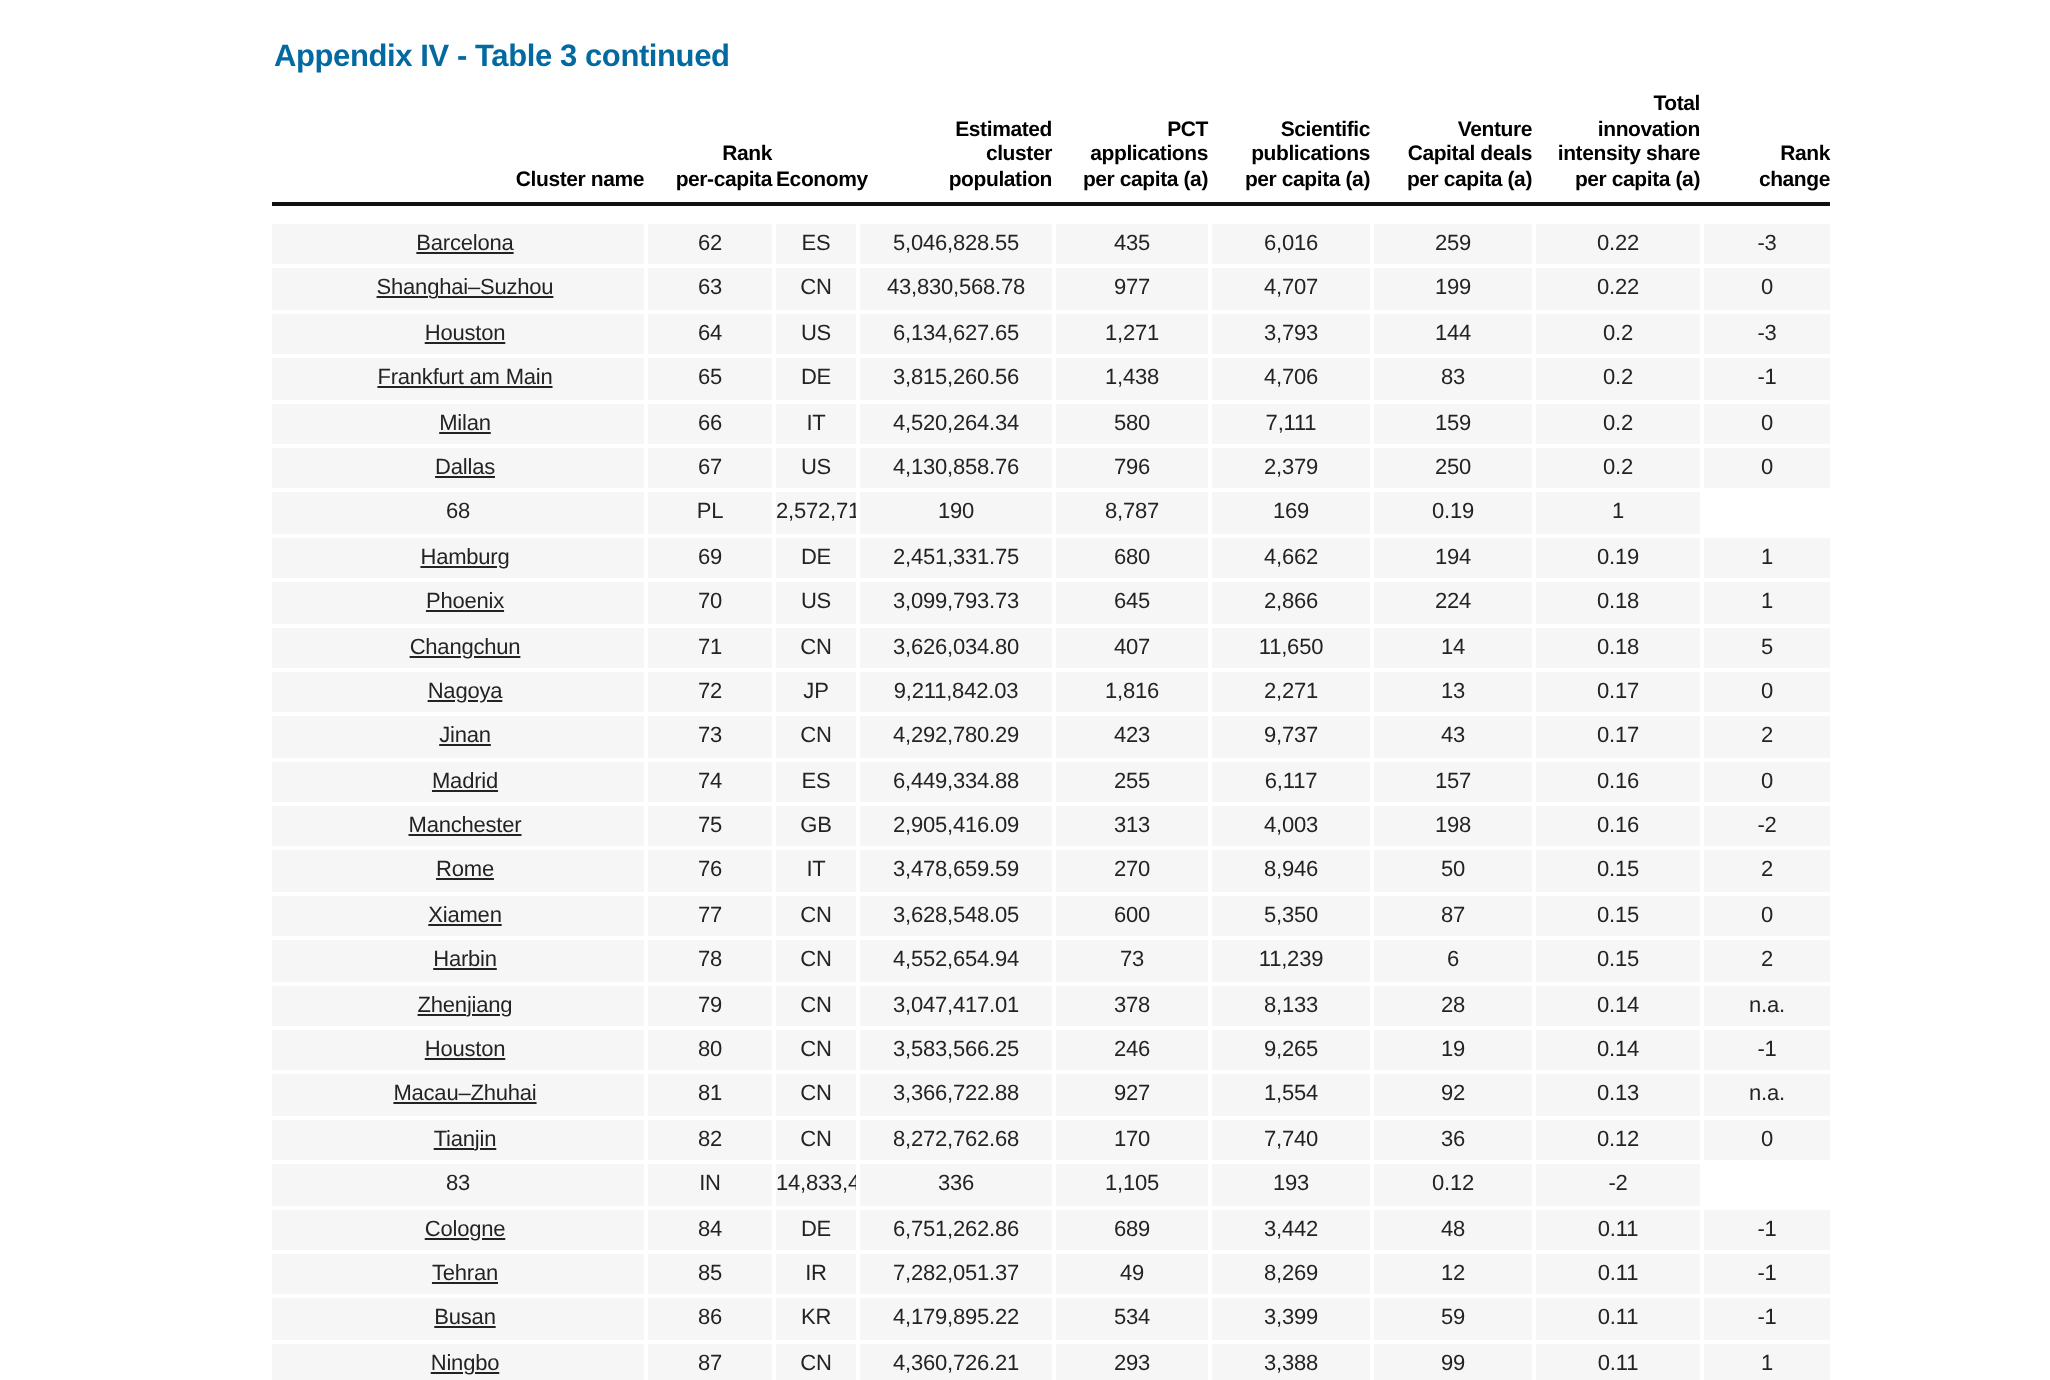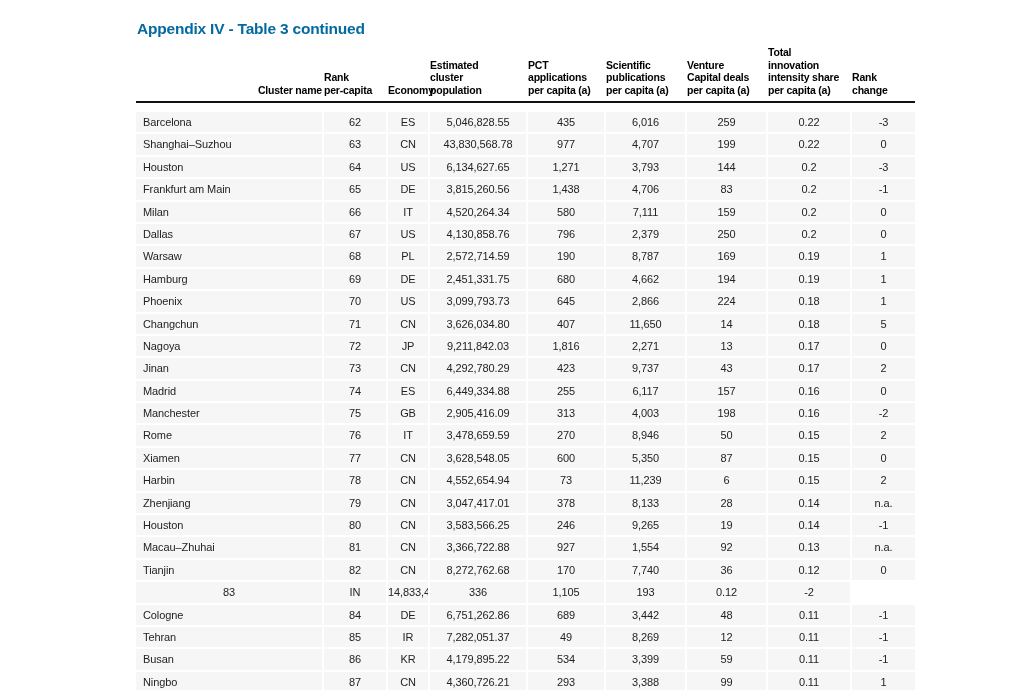--- a/index.html
+++ b/index.html
@@ -29,21 +29,21 @@
     align-items: end;
     border-bottom: 2.5px solid #111;
     padding-bottom: 5px;
     min-height: 57px;
   }
   .th {
     font-size: 10.5px;
     font-weight: 700;
     line-height: 12.5px;
     color: #000;
-    text-align: left;
+    text-align: right;
     white-space: pre-line;
     letter-spacing: -0.2px;
   }
   .th.col0 { text-align: right; padding-left: 1px; }
   .tbody {
     display: flex;
     flex-direction: column;
     row-gap: 2px;
     margin-top: 9px;
   }
@@ -56,21 +56,21 @@
     background: #f6f6f6;
     height: 20.4px;
     line-height: 20.4px;
     font-size: 11px;
     color: #232323;
     text-align: center;
     letter-spacing: -0.1px;
     overflow: hidden;
     white-space: nowrap;
   }
-  .td.col0 { text-align: left; padding-left: 7px; }
+  .td.col0 { text-align: center; padding-left: 7px; text-decoration: underline; }
 </style>
 </head>
 <body>
 
 <div class="page">
   <div class="title">Appendix IV - Table 3 continued</div>
   <div class="table">
     <div class="thead">
         <div class="th col0">Cluster name</div>
         <div class="th col1">Rank
@@ -156,21 +156,20 @@
           <div class="td col1">67</div>
           <div class="td col2">US</div>
           <div class="td col3">4,130,858.76</div>
           <div class="td col4">796</div>
           <div class="td col5">2,379</div>
           <div class="td col6">250</div>
           <div class="td col7">0.2</div>
           <div class="td col8">0</div>
         </div>
         <div class="tr">
-          <div class="td col0">Warsaw</div>
           <div class="td col1">68</div>
           <div class="td col2">PL</div>
           <div class="td col3">2,572,714.59</div>
           <div class="td col4">190</div>
           <div class="td col5">8,787</div>
           <div class="td col6">169</div>
           <div class="td col7">0.19</div>
           <div class="td col8">1</div>
         </div>
         <div class="tr">

